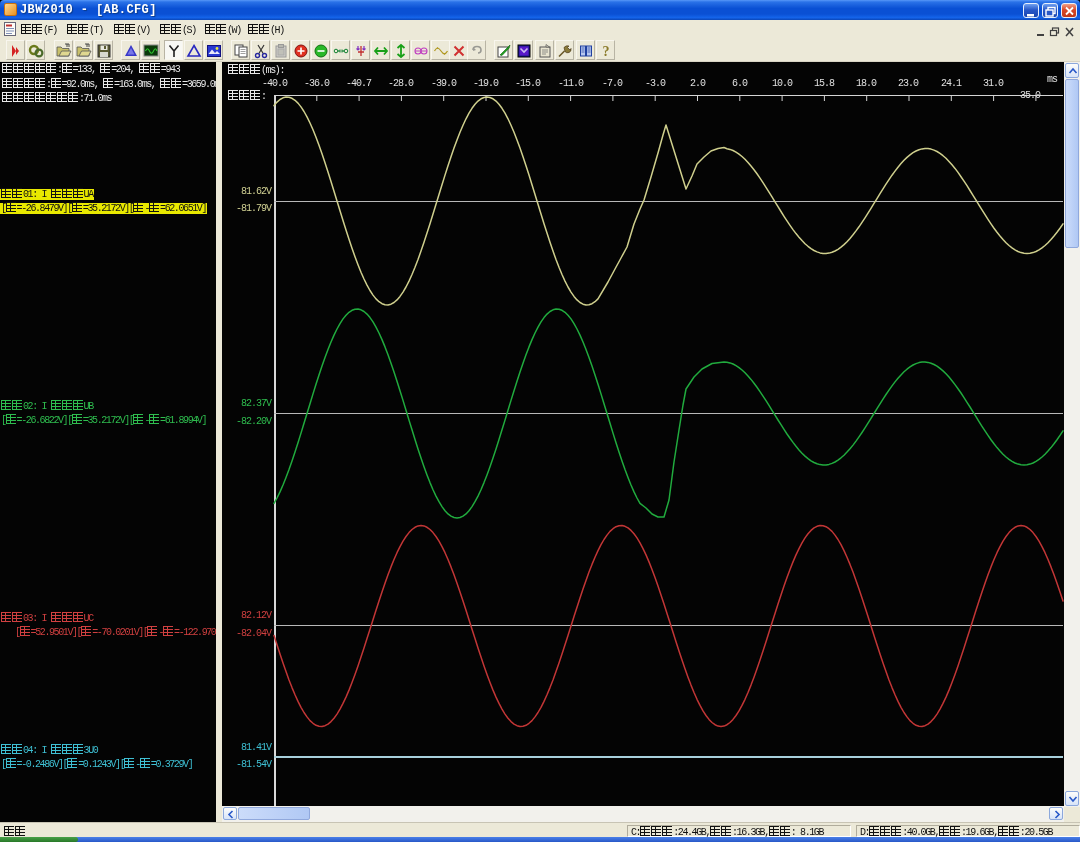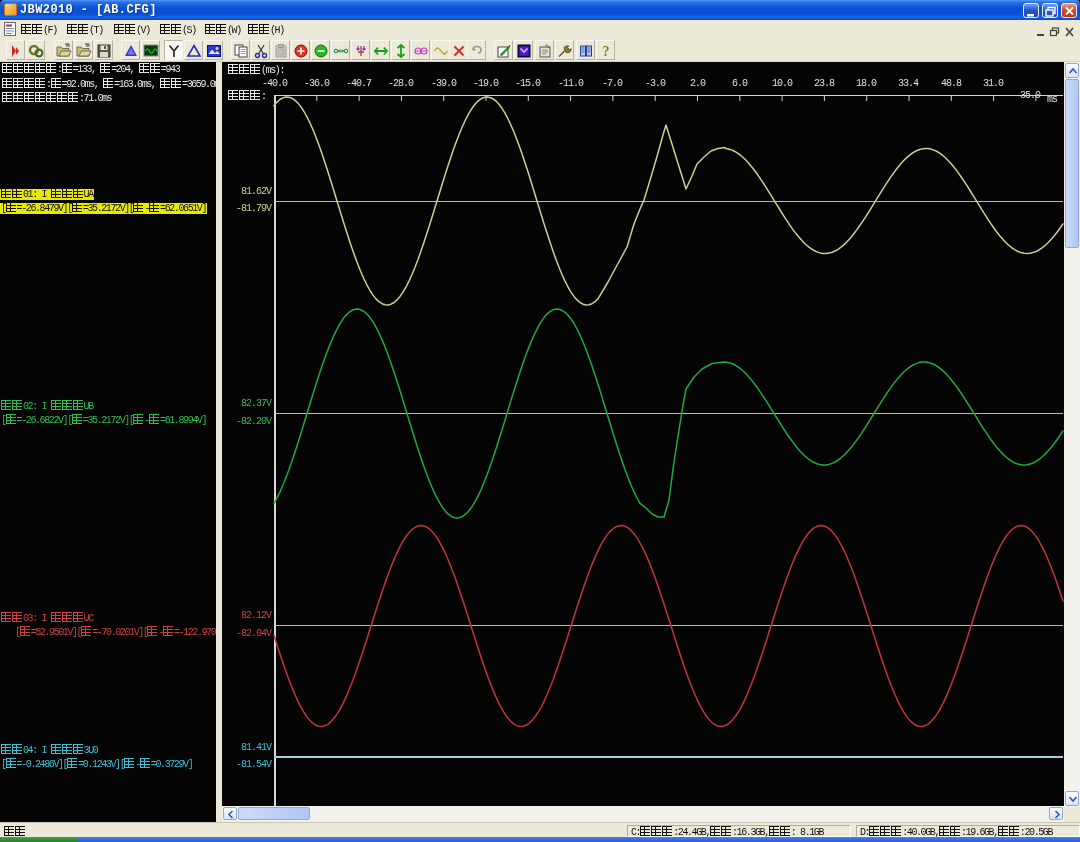--- a/index.html
+++ b/index.html
@@ -300,27 +300,27 @@
         <div class="tk" style="left:166px;top:16px">-28.0</div>
         <div class="tk" style="left:209px;top:16px">-39.0</div>
         <div class="tk" style="left:251px;top:16px">-19.0</div>
         <div class="tk" style="left:293px;top:16px">-15.0</div>
         <div class="tk" style="left:336px;top:16px">-11.0</div>
         <div class="tk" style="left:380px;top:16px">-7.0</div>
         <div class="tk" style="left:423px;top:16px">-3.0</div>
         <div class="tk" style="left:468px;top:16px">2.0</div>
         <div class="tk" style="left:510px;top:16px">6.0</div>
         <div class="tk" style="left:550px;top:16px">10.0</div>
-        <div class="tk" style="left:592px;top:16px">23.8</div>
+        <div class="tk" style="left:592px;top:16px">15.8</div>
         <div class="tk" style="left:634px;top:16px">18.0</div>
-        <div class="tk" style="left:676px;top:16px">33.4</div>
-        <div class="tk" style="left:719px;top:16px">48.8</div>
+        <div class="tk" style="left:676px;top:16px">23.0</div>
+        <div class="tk" style="left:719px;top:16px">24.1</div>
         <div class="tk" style="left:761px;top:16px">31.0</div>
         <div class="tk" style="left:798px;top:28px">35.0</div>
-        <div class="tk" style="left:825px;top:32px">ms</div>
+        <div class="tk" style="left:825px;top:12px">ms</div>
     <div class="vl" style="left:19px;top:124px;color:#d2d294">81.62V</div>
         <div class="vl" style="left:14px;top:141px;color:#d2d294">-81.79V</div>
         <div class="vl" style="left:19px;top:336px;color:#2fbe4f">82.37V</div>
         <div class="vl" style="left:14px;top:354px;color:#2fbe4f">-82.20V</div>
         <div class="vl" style="left:19px;top:548px;color:#d04040">82.12V</div>
         <div class="vl" style="left:14px;top:566px;color:#d04040">-82.04V</div>
         <div class="vl" style="left:19px;top:680px;color:#3fc0d4">81.41V</div>
         <div class="vl" style="left:14px;top:697px;color:#3fc0d4">-81.54V</div>
     <svg id="plot" width="842" height="744" viewBox="0 0 842 744">
           <line x1="53" y1="33.5" x2="53" y2="744" stroke="#d8d8d8" stroke-width="2"></line>

